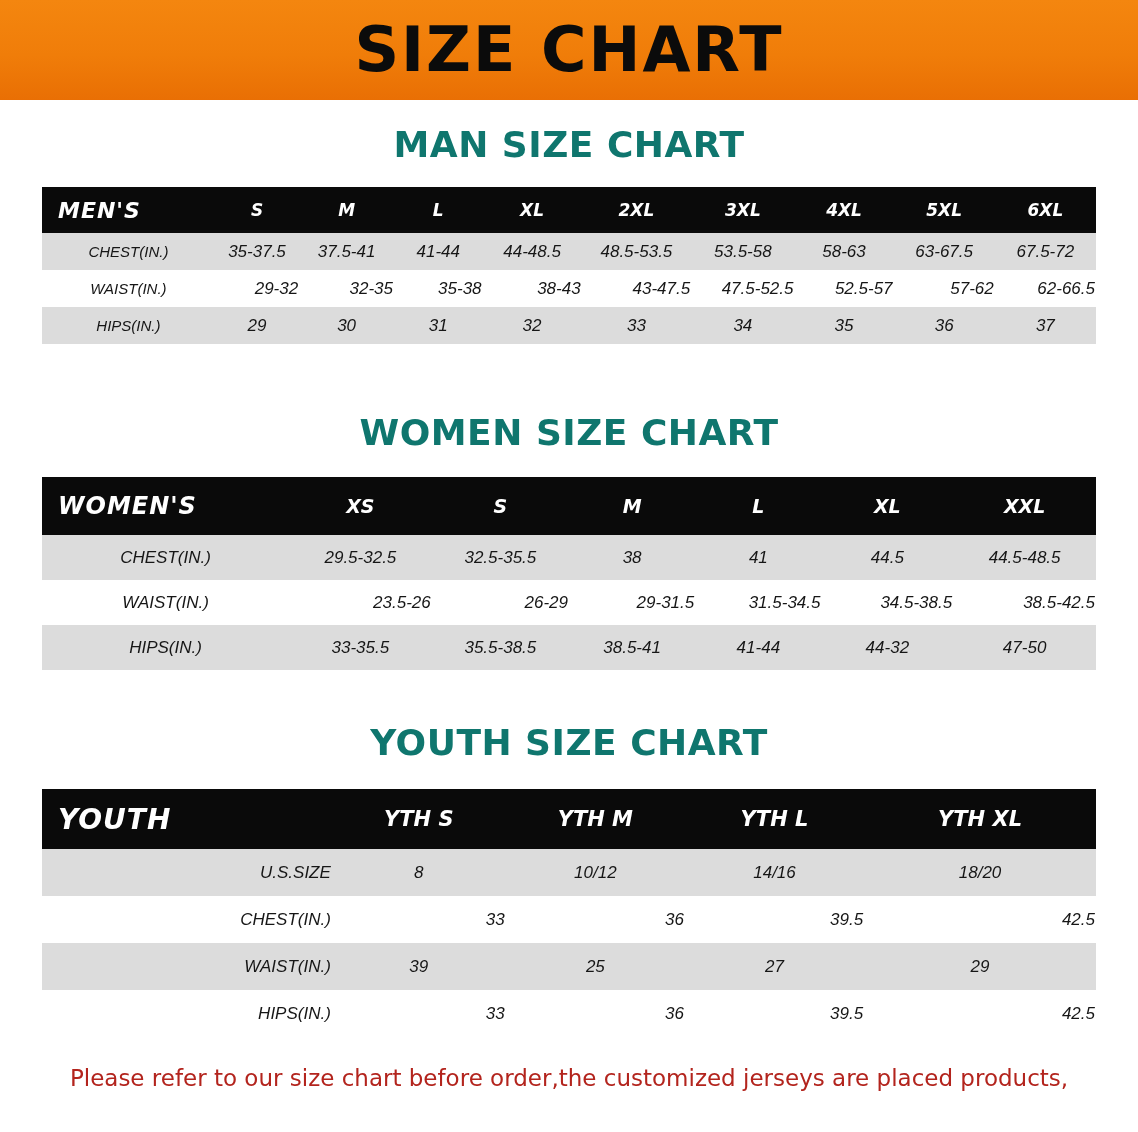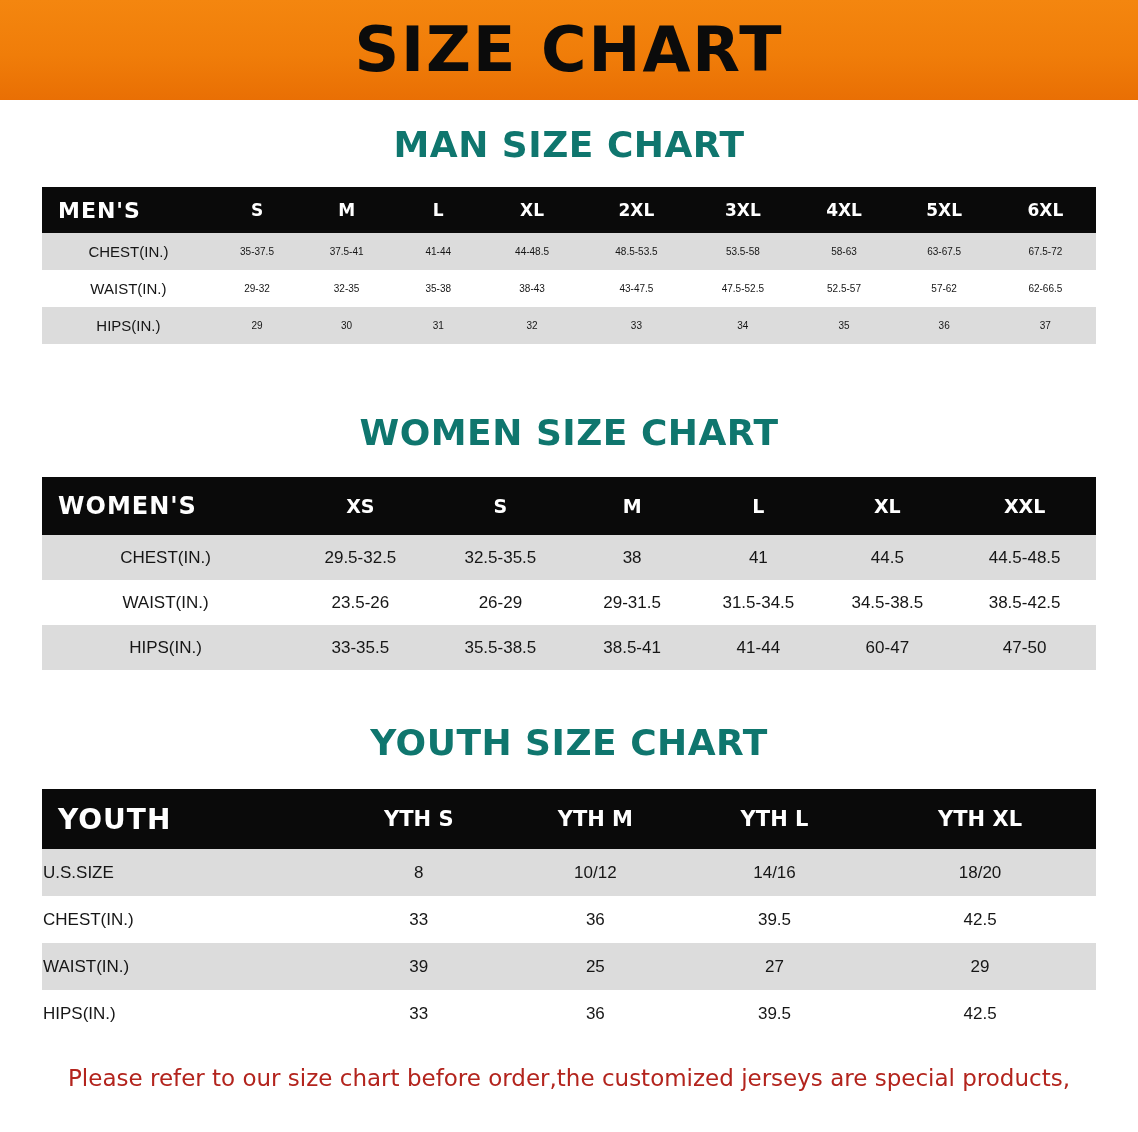--- a/index.html
+++ b/index.html
@@ -42,20 +42,21 @@
     color: #0f766e;
     letter-spacing: 0.5px;
   }
   .man-title   { margin: 24px 0 22px 0; }
   .women-title { margin: 68px 0 24px 0; }
   .youth-title { margin: 52px 0 26px 0; }
 
   
   .table-wrap {
     margin: 0 42px;
+    font-style: italic;
   }
   table.size {
     width: 100%;
     border-collapse: collapse;
     table-layout: fixed;
   }
   table.size thead th {
     background: #0a0a0a;
     color: #ffffff;
     font-family: "DejaVu Sans", sans-serif;
@@ -63,37 +64,37 @@
     text-align: center;
   }
   table.size thead th.first {
     text-align: left;
     padding-left: 16px;
   }
 
   
   .men thead th { height: 44px; font-size: 17px; }
   .men thead th.first { font-size: 22px; letter-spacing: 1px; }
-  .men tbody td { height: 35px; font-size: 10px; text-align: center; color: #161616; }
+  .men tbody td { height: 35px; font-size: 17px; text-align: center; color: #161616; }
   .men tbody td.first { text-align: center; font-size: 15px; }
 
   
   .women thead th { height: 56px; font-size: 19px; }
   .women thead th.first { font-size: 24px; letter-spacing: 1px; margin-left: 14px; }
   .women tbody td { height: 43px; font-size: 17px; text-align: center; color: #161616; }
   .women tbody td.first { text-align: center; font-size: 17px; }
 
   
   .youth thead th { height: 58px; font-size: 21px; }
   .youth thead th.first { font-size: 28px; letter-spacing: 1px; }
   .youth tbody td { height: 45px; font-size: 17px; text-align: center; color: #161616; }
-  .youth tbody td.first { text-align: left; font-size: 17px; }
+  .youth tbody td.first { text-align: right; font-size: 17px; }
 
   tbody tr.shade td { background: #dcdcdc; }
-  tbody tr.plain td { background: #ffffff; }
+  tbody tr.plain td { background: #ffffff; text-align: right; }
 
   
   .note {
     margin: 26px 36px 0 36px;
     text-align: center;
     color: #b3241d;
     font-family: "DejaVu Sans", sans-serif;
     font-size: 23px;
     line-height: 1.35;
   }
@@ -217,21 +218,21 @@
         <td>31.5-34.5</td>
         <td>34.5-38.5</td>
         <td>38.5-42.5</td>
       </tr>
       <tr class="shade">
         <td class="first">HIPS(IN.)</td>
         <td>33-35.5</td>
         <td>35.5-38.5</td>
         <td>38.5-41</td>
         <td>41-44</td>
-        <td>60-47</td>
+        <td>44-32</td>
         <td>47-50</td>
       </tr>
     </tbody>
   </table>
 </div>
 
 <div class="section-title youth-title">YOUTH SIZE CHART</div>
 <div class="table-wrap">
   <table class="size youth">
     <colgroup>
@@ -277,14 +278,14 @@
         <td>33</td>
         <td>36</td>
         <td>39.5</td>
         <td>42.5</td>
       </tr>
     </tbody>
   </table>
 </div>
 
 <div class="note">
-  <span class="line">Please refer to our size chart before order,the customized jerseys are special products,</span>
+  <span class="line">Please refer to our size chart before order,the customized jerseys are placed products,</span>
 </div>
 
 </body></html>

